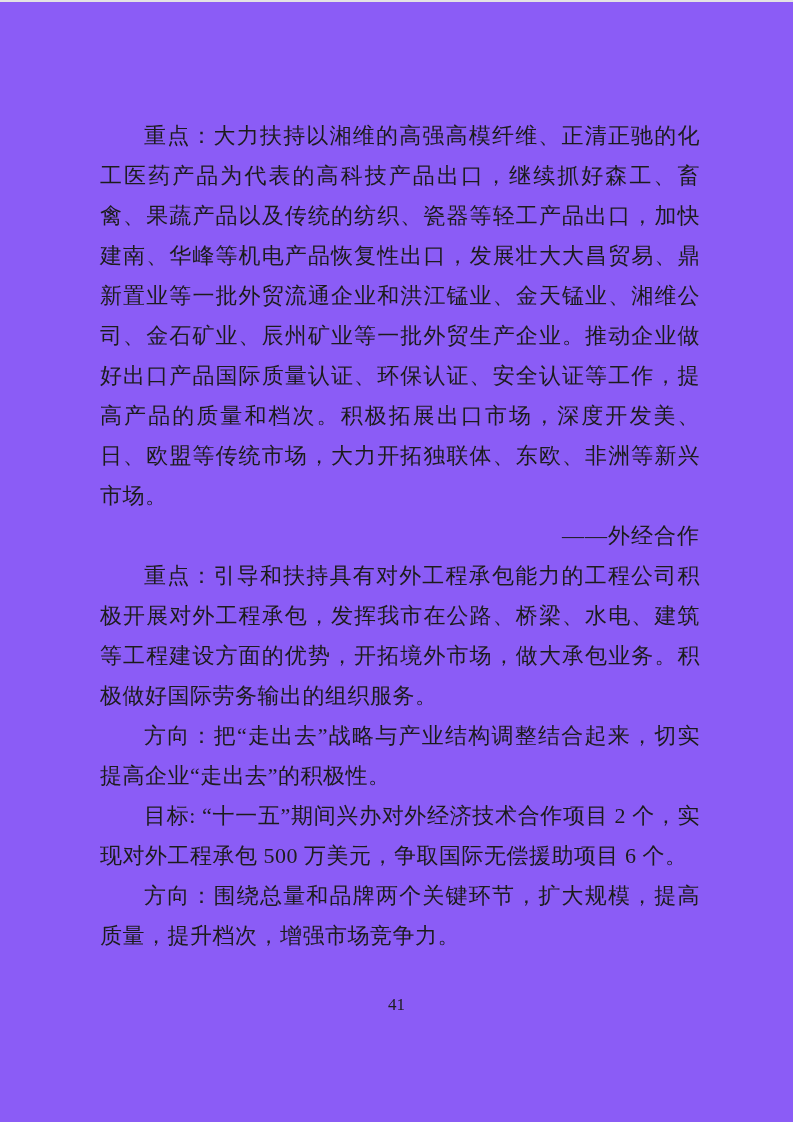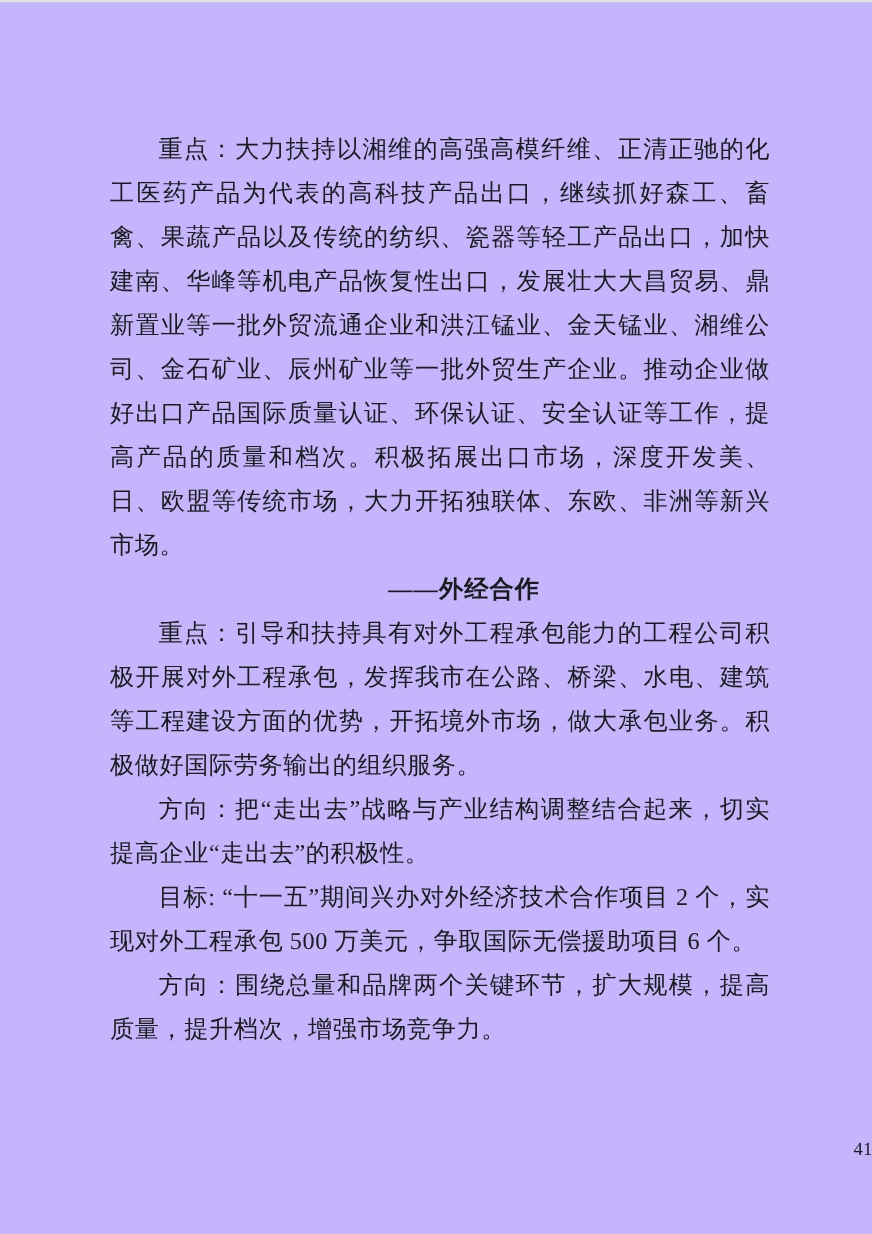--- a/index.html
+++ b/index.html
@@ -4,21 +4,21 @@
 <style>
   html, body {
     margin: 0;
     padding: 0;
     background: #ffffff;
   }
   .page {
     position: relative;
     width: 793px;
     height: 1122px;
-    background: #c4b5fd;
+    background: #8b5cf6;
     overflow: hidden;
     font-family: "Liberation Serif", "DejaVu Serif", serif;
     color: #1c1c1c;
   }
   .scan-edge {
     position: absolute;
     top: 0;
     left: 0;
     width: 100%;
     height: 2px;
@@ -34,30 +34,30 @@
     margin: 0;
     font-size: 22px;
     line-height: 40px;
     letter-spacing: 0.5px;
     text-align: justify;
     text-justify: inter-character;
     text-indent: 2em;
     word-break: break-all;
   }
   .text-block p.heading {
-    font-weight: bold;
-    text-align: center;
+    font-weight: normal;
+    text-align: right;
     letter-spacing: 1px;
   }
   .page-number {
     position: absolute;
-    top: 1034px;
+    top: 994px;
     left: 0;
     width: 100%;
-    text-align: right;
+    text-align: center;
     font-size: 17px;
     line-height: 22px;
     color: #1c1c1c;
   }
 </style>
 </head>
 <body>
 
 <div class="page">
   <div class="scan-edge"></div>

